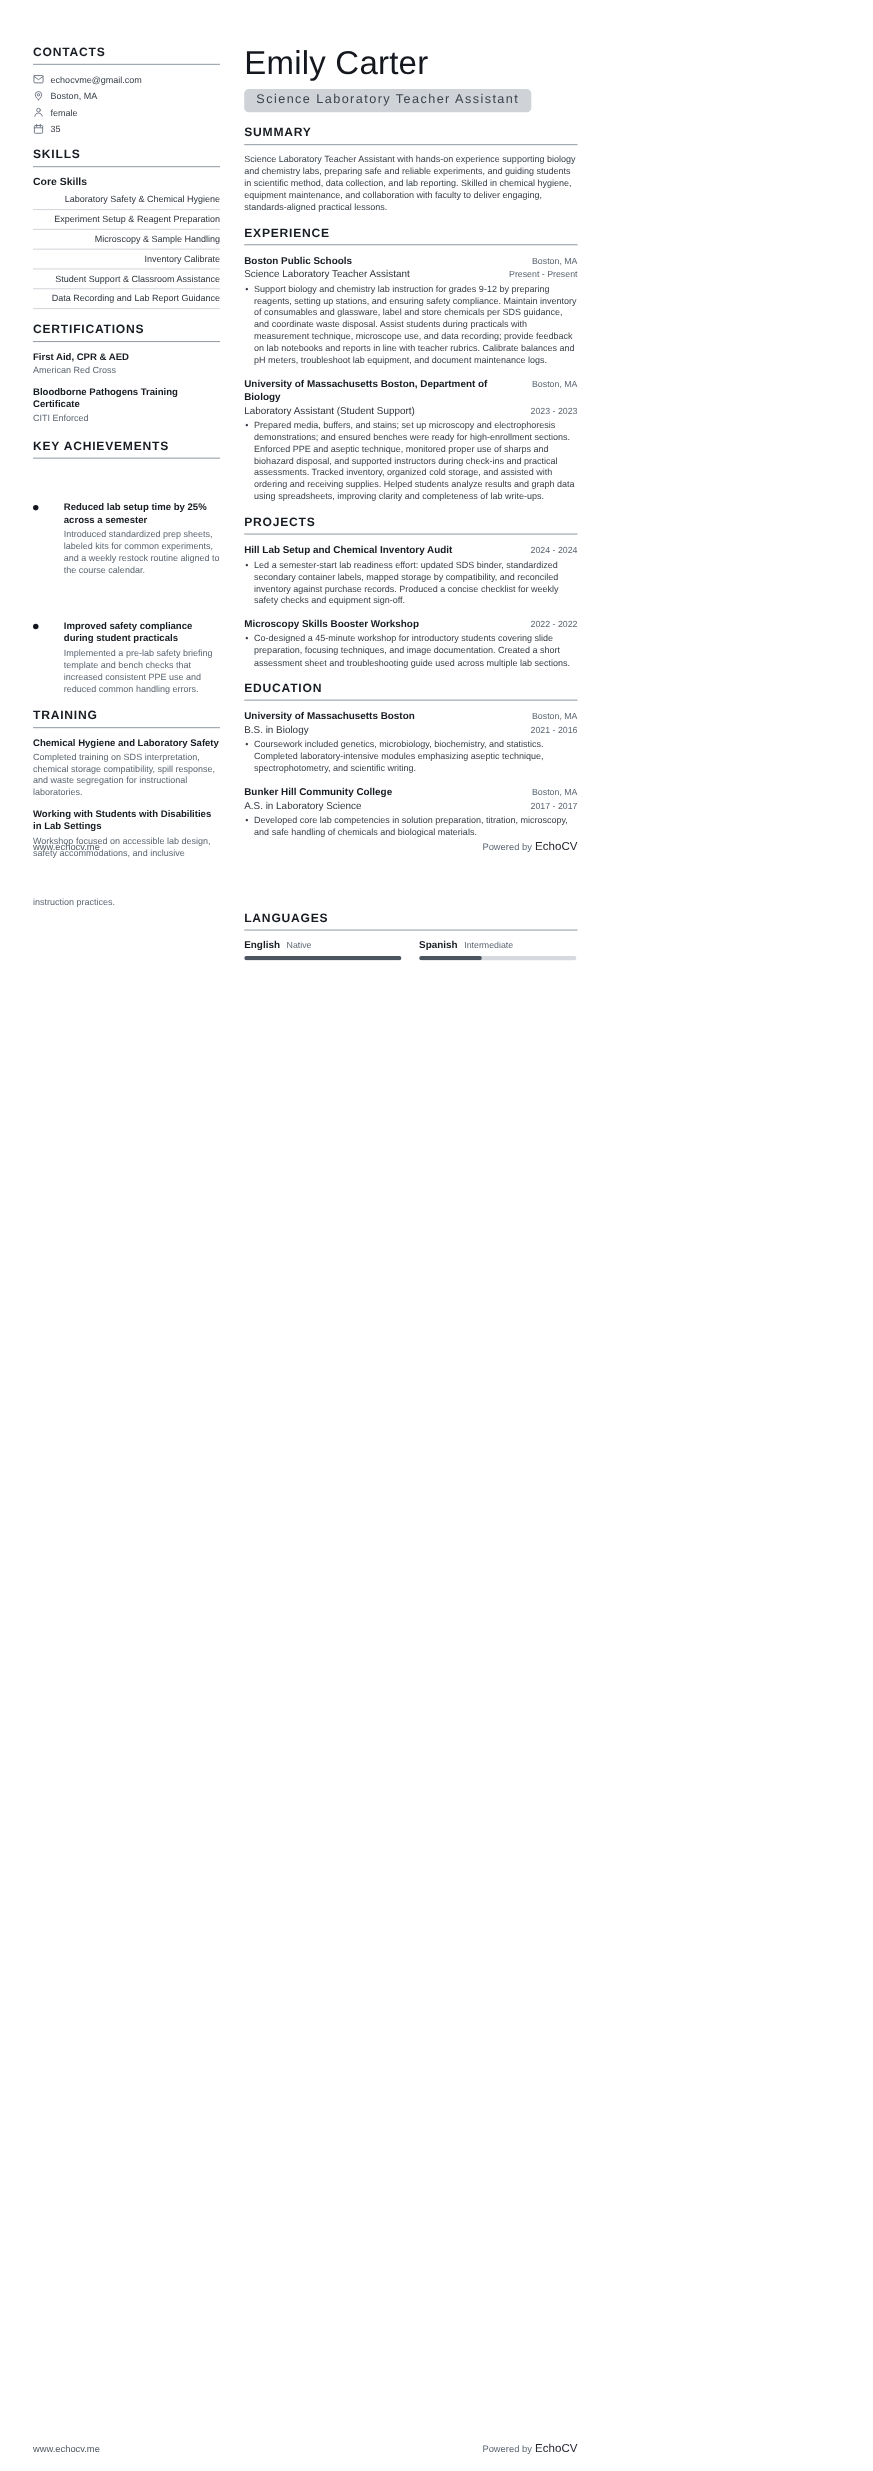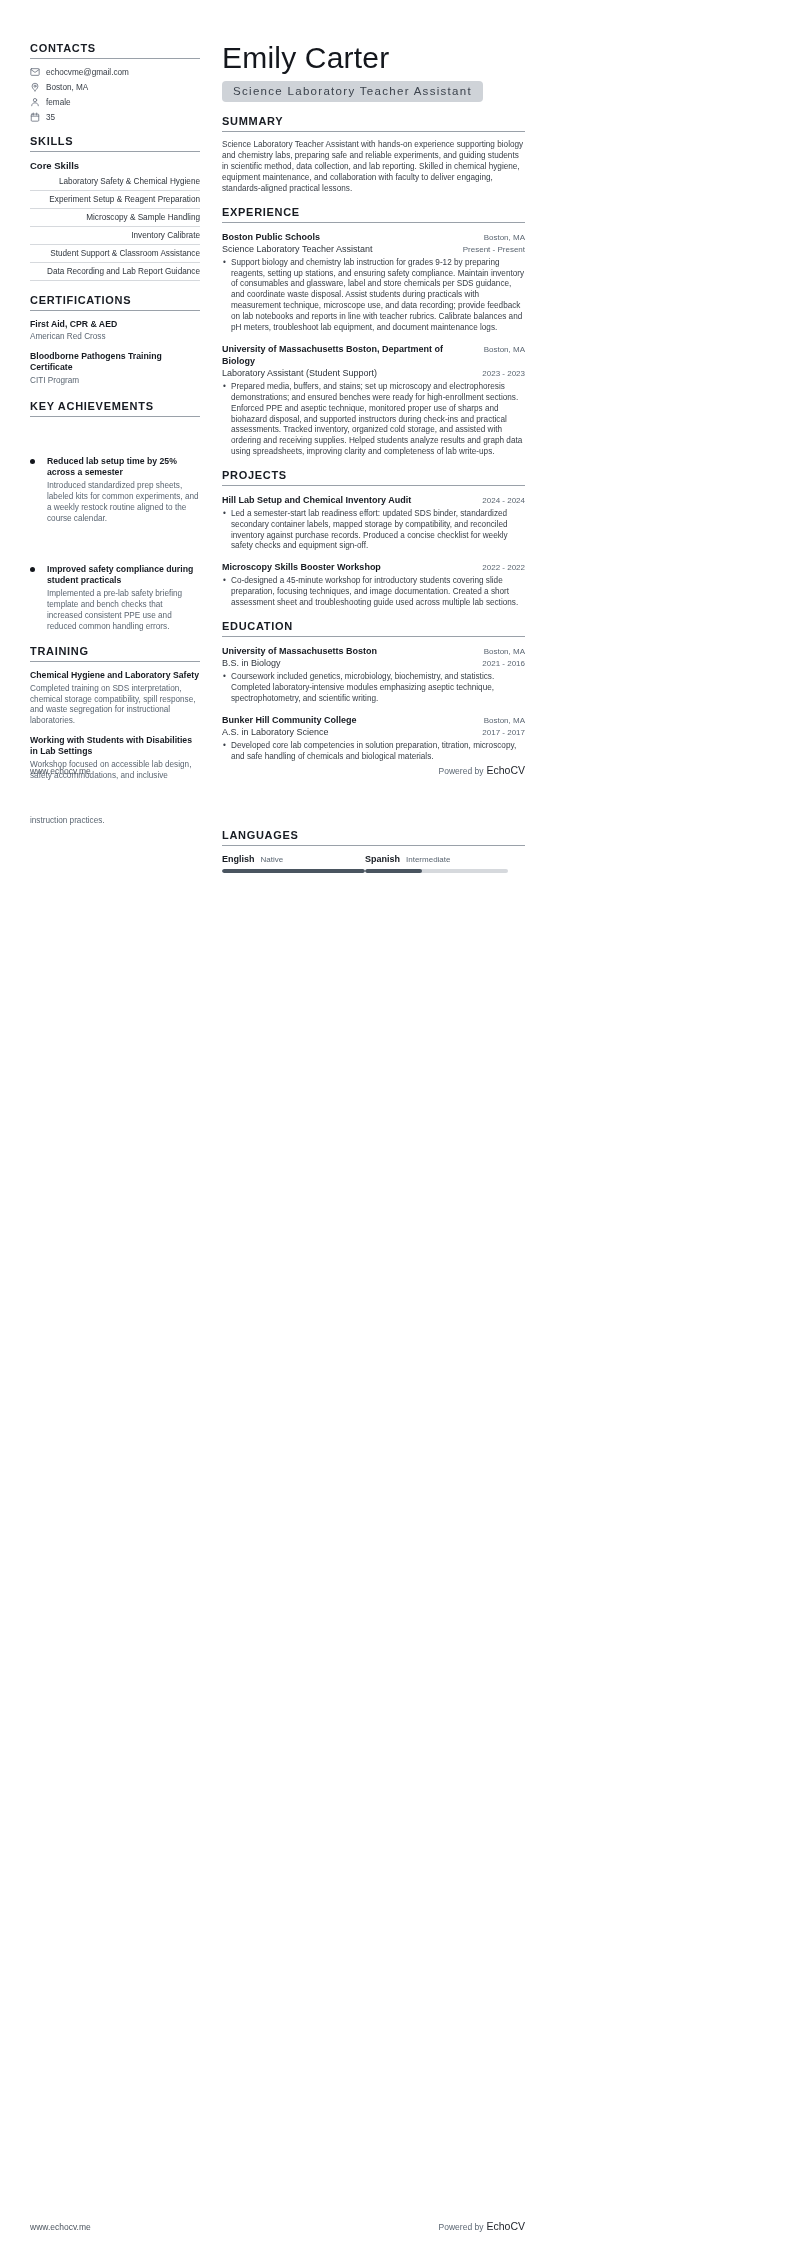--- a/index.html
+++ b/index.html
@@ -42,37 +42,37 @@
 
   
   .skills-group-title { font-size:9.5px; font-weight:700; color:#171b22; margin-bottom:6px; }
   .skill-item { font-size:8.2px; color:#2f353d; padding-bottom:4px; border-bottom:1px solid #d6d9dd; margin-bottom:4px; white-space:nowrap; overflow:hidden;text-align:right; }
 
   
   .item-title { font-size:8.7px; font-weight:700; color:#171b22; line-height:1.3; margin-bottom:2px; }
   .item-sub { font-size:8.2px; color:#5b6672; line-height:1.32; margin-bottom:8px; }
 
   
-  .ach-item { display:flex; gap:12px; margin-bottom:10px;margin-top:39px; }
+  .ach-item { display:flex; gap:23px; margin-bottom:10px;margin-top:39px; }
   .ach-dot { flex:none; width:5px; height:5px; border-radius:50%; background:#14171d; margin-top:3px; }
   .ach-title { font-size:8.7px; font-weight:700; color:#171b22; line-height:1.3; margin-bottom:3px; }
   .ach-desc { font-size:8.2px; color:#5b6672; line-height:1.32; }
 
   
   .entry { margin-bottom:9px; }
   .entry-row { display:flex; justify-content:space-between; align-items:baseline; gap:8px; }
   .entry-title { font-size:9px; font-weight:700; color:#171b22; line-height:1.35; }
   .entry-role { font-size:9px; font-weight:400; color:#2f353d; line-height:1.35; }
   .entry-meta { font-size:8px; color:#5b6672; white-space:nowrap; }
   ul.bullets { list-style:none; margin-top:3px; }
   ul.bullets li { position:relative; padding-left:9px; font-size:8.2px; line-height:1.32; color:#3a4049; }
   ul.bullets li::before { content:"•"; position:absolute; left:1px; top:0; color:#3a4049; }
 
   
-  .lang-grid { display:flex; }
+  .lang-grid { display:flex; gap:16px; }
   .lang { width:143px; }
   .lang-row { display:flex; align-items:baseline; gap:6px; margin-bottom:5px; }
   .lang-name { font-size:9px; font-weight:700; color:#171b22; }
   .lang-level { font-size:8px; color:#5b6672; }
   .lang-bar { height:4px; background:#d6d9dd; border-radius:2px; overflow:hidden; }
   .lang-fill { height:100%; background:#4a5560; border-radius:2px; }
 
   
   .page-footer {
     position:absolute; left:30px; width:495px; bottom:12px;
@@ -146,21 +146,21 @@
       </section>
 
       <section class="side-section">
         <h2 class="sec-head">CERTIFICATIONS</h2>
         <div>
           <div class="item-title">First Aid, CPR &amp; AED</div>
           <div class="item-sub">American Red Cross</div>
         </div>
         <div>
           <div class="item-title">Bloodborne Pathogens Training Certificate</div>
-          <div class="item-sub">CITI Program</div>
+          <div class="item-sub">CITI Enforced</div>
         </div>
       </section>
 
       <section class="side-section">
         <h2 class="sec-head">KEY ACHIEVEMENTS</h2>
         <div class="ach-item">
           <span class="ach-dot"></span>
           <div>
             <div class="ach-title">Reduced lab setup time by 25% across a semester</div>
             <div class="ach-desc">Introduced standardized prep sheets, labeled kits for common experiments, and a weekly restock routine aligned to the course calendar.</div>

